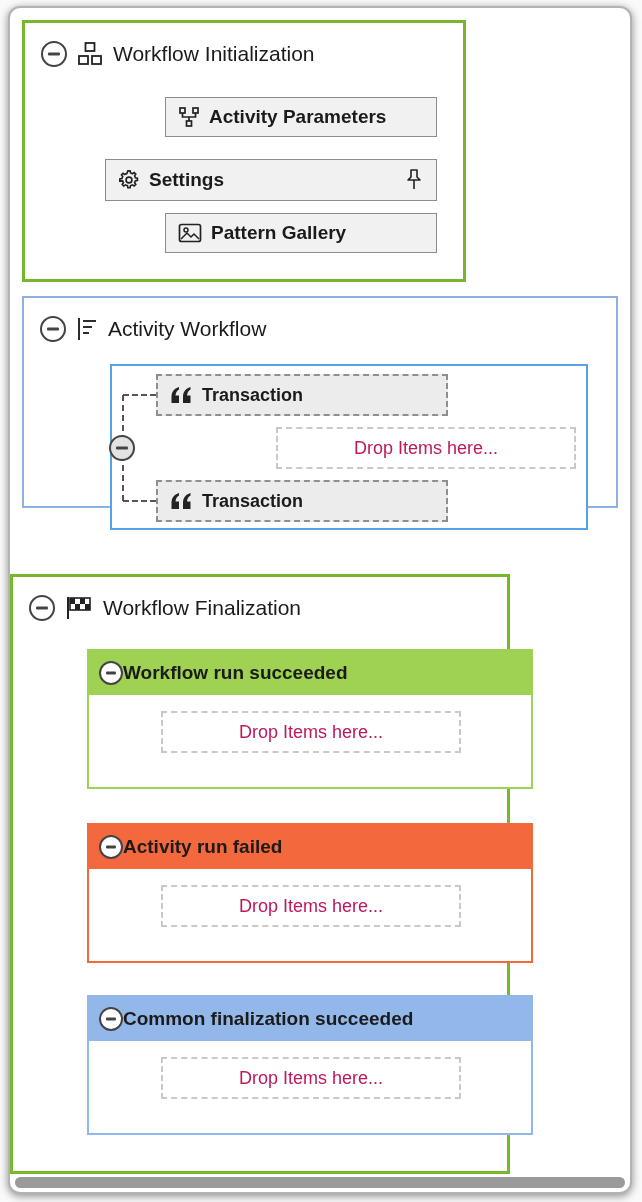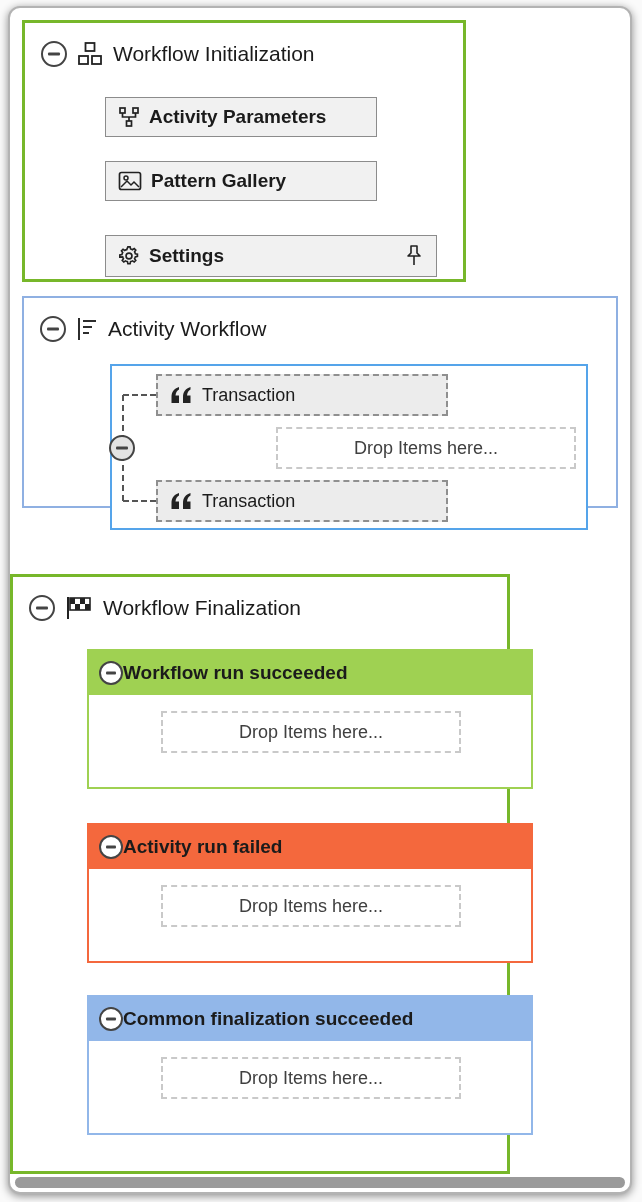--- a/index.html
+++ b/index.html
@@ -18,34 +18,34 @@
   .panel-head{position:absolute;left:16px;top:16px;display:flex;align-items:center;gap:9px;height:30px}
   .ptitle{font-size:21px;font-weight:400;white-space:nowrap}
   .hicon{display:inline-flex;align-items:center}
 
   .collapse{width:26px;height:26px;border:2px solid #444;border-radius:50%;background:#fff;
             position:relative;flex:none;display:inline-block;cursor:pointer}
   .collapse::after{content:"";position:absolute;left:5px;right:5px;top:50%;transform:translateY(-50%);
             height:3px;background:#444;border-radius:1px}
   .collapse.small{width:24px;height:24px}
 
-  .btn-col{position:absolute;left:80px;top:74px;display:flex;flex-direction:column;gap:24px;align-items:flex-start}
+  .btn-col{position:absolute;left:80px;top:74px;display:flex;flex-direction:column;gap:12px;align-items:flex-end}
   .wf-btn{display:flex;align-items:center;gap:9px;width:272px;height:40px;background:#f1f1f1;
           border:1px solid #8c8c8c;padding:0 12px;font:700 19px "Liberation Sans",sans-serif;
           color:#1b1b1b;cursor:pointer;text-align:left}
   .wf-btn.settings{width:332px;height:42px;margin-top:10px}
   .blabel{white-space:nowrap}
   .bicon{display:inline-flex;flex:none}
   .pin{margin-left:auto;display:inline-flex;cursor:pointer}
 
   .flow-box{position:absolute;left:86px;top:66px;width:478px;height:166px;border:2px solid #55a4ea;background:#fff}
   .transaction{position:absolute;left:44px;width:292px;height:42px;background:#ececec;border:2px dashed #8f8f8f;
-          display:flex;align-items:center;gap:8px;padding:0 10px;font-weight:400;font-size:18px;cursor:pointer}
+          display:flex;align-items:center;gap:8px;padding:0 10px;font-weight:700;font-size:18px;cursor:pointer}
   .t1{top:8px}.t2{top:114px}
-  .dropzone{border:2px dashed #c9c9c9;background:#fff;color:#404040;display:flex;align-items:center;
+  .dropzone{border:2px dashed #c9c9c9;background:#fff;color:#be185d;display:flex;align-items:center;
           justify-content:center;font-size:18px;cursor:pointer}
   .dz-flow{position:absolute;left:164px;top:61px;width:300px;height:42px}
   .conn-v{position:absolute;left:10px;top:29px;height:106px;border-left:2px dashed #555}
   .conn-h{position:absolute;width:33px;border-top:2px dashed #555}
   .ch-top{left:11px;top:28px}
   .ch-bot{left:11px;top:134px}
   .branch{position:absolute;left:-3px;top:69px;background:#e3e3e3;z-index:2}
 
   .sub{position:absolute;left:74px;width:446px;height:140px;border:2px solid var(--accent);background:#fff}
   .sub1{top:72px}.sub2{top:246px}.sub3{top:418px}
@@ -83,46 +83,46 @@
               <g fill="none" stroke="#222" stroke-width="1.7">
             <rect x="2" y="2" width="5" height="5"></rect>
                 <rect x="15" y="2" width="5" height="5"></rect>
                 <rect x="8.5" y="15" width="5" height="5"></rect>
             <path d="M4.5 7 v4 h13 V7 M11 11 v4"></path>
           </g>
             </svg>
         </span>
         <span class="blabel">Activity Parameters</span>
       </button>
-      <button class="wf-btn">
-        <span class="bicon">
-          <svg width="24" height="20" viewBox="0 0 24 20">
-            <rect x="1.5" y="1.5" width="21" height="17" rx="2" fill="none" stroke="#222" stroke-width="1.7"></rect>
-            <circle cx="8" cy="7" r="2" fill="none" stroke="#222" stroke-width="1.5"></circle>
-            <path d="M3 16 l6-6 4 4 3-3 5 5" fill="none" stroke="#222" stroke-width="1.5"></path>
-          </svg>
-        </span>
-        <span class="blabel">Pattern Gallery</span>
-      </button>
       <button class="wf-btn settings">
         <span class="bicon">
           <svg width="22" height="22" viewBox="0 0 24 24">
             <path d="M10.8 2h2.4l.5 2.3a7.6 7.6 0 0 1 2 .8l2-1.3 1.7 1.7-1.3 2a7.6 7.6 0 0 1 .8 2l2.3.5v2.4l-2.3.5a7.6 7.6 0 0 1-.8 2l1.3 2-1.7 1.7-2-1.3a7.6 7.6 0 0 1-2 .8l-.5 2.3h-2.4l-.5-2.3a7.6 7.6 0 0 1-2-.8l-2 1.3-1.7-1.7 1.3-2a7.6 7.6 0 0 1-.8-2L2 13.2v-2.4l2.3-.5a7.6 7.6 0 0 1 .8-2l-1.3-2 1.7-1.7 2 1.3a7.6 7.6 0 0 1 2-.8z" fill="none" stroke="#222" stroke-width="1.8"></path>
             <circle cx="12" cy="12" r="3.2" fill="none" stroke="#222" stroke-width="1.8"></circle>
           </svg>
         </span>
         <span class="blabel">Settings</span>
         <span class="pin">
           <svg width="20" height="24" viewBox="0 0 20 24">
               <g fill="none" stroke="#222" stroke-width="1.6" stroke-linejoin="round">
             <path d="M7 2 h6 v7 l3 3 H4 l3-3 z"></path>
                 <line x1="10" y1="12" x2="10" y2="21"></line>
           </g>
             </svg>
         </span>
+      </button>
+      <button class="wf-btn">
+        <span class="bicon">
+          <svg width="24" height="20" viewBox="0 0 24 20">
+            <rect x="1.5" y="1.5" width="21" height="17" rx="2" fill="none" stroke="#222" stroke-width="1.7"></rect>
+            <circle cx="8" cy="7" r="2" fill="none" stroke="#222" stroke-width="1.5"></circle>
+            <path d="M3 16 l6-6 4 4 3-3 5 5" fill="none" stroke="#222" stroke-width="1.5"></path>
+          </svg>
+        </span>
+        <span class="blabel">Pattern Gallery</span>
       </button>
     </div>
   </section>
 
   <section class="panel" id="activity">
     <header class="panel-head">
       <span class="collapse"></span>
       <span class="hicon">
         <svg width="24" height="26" viewBox="0 0 24 26">
             <g stroke="#222" stroke-width="1.9" fill="none">

